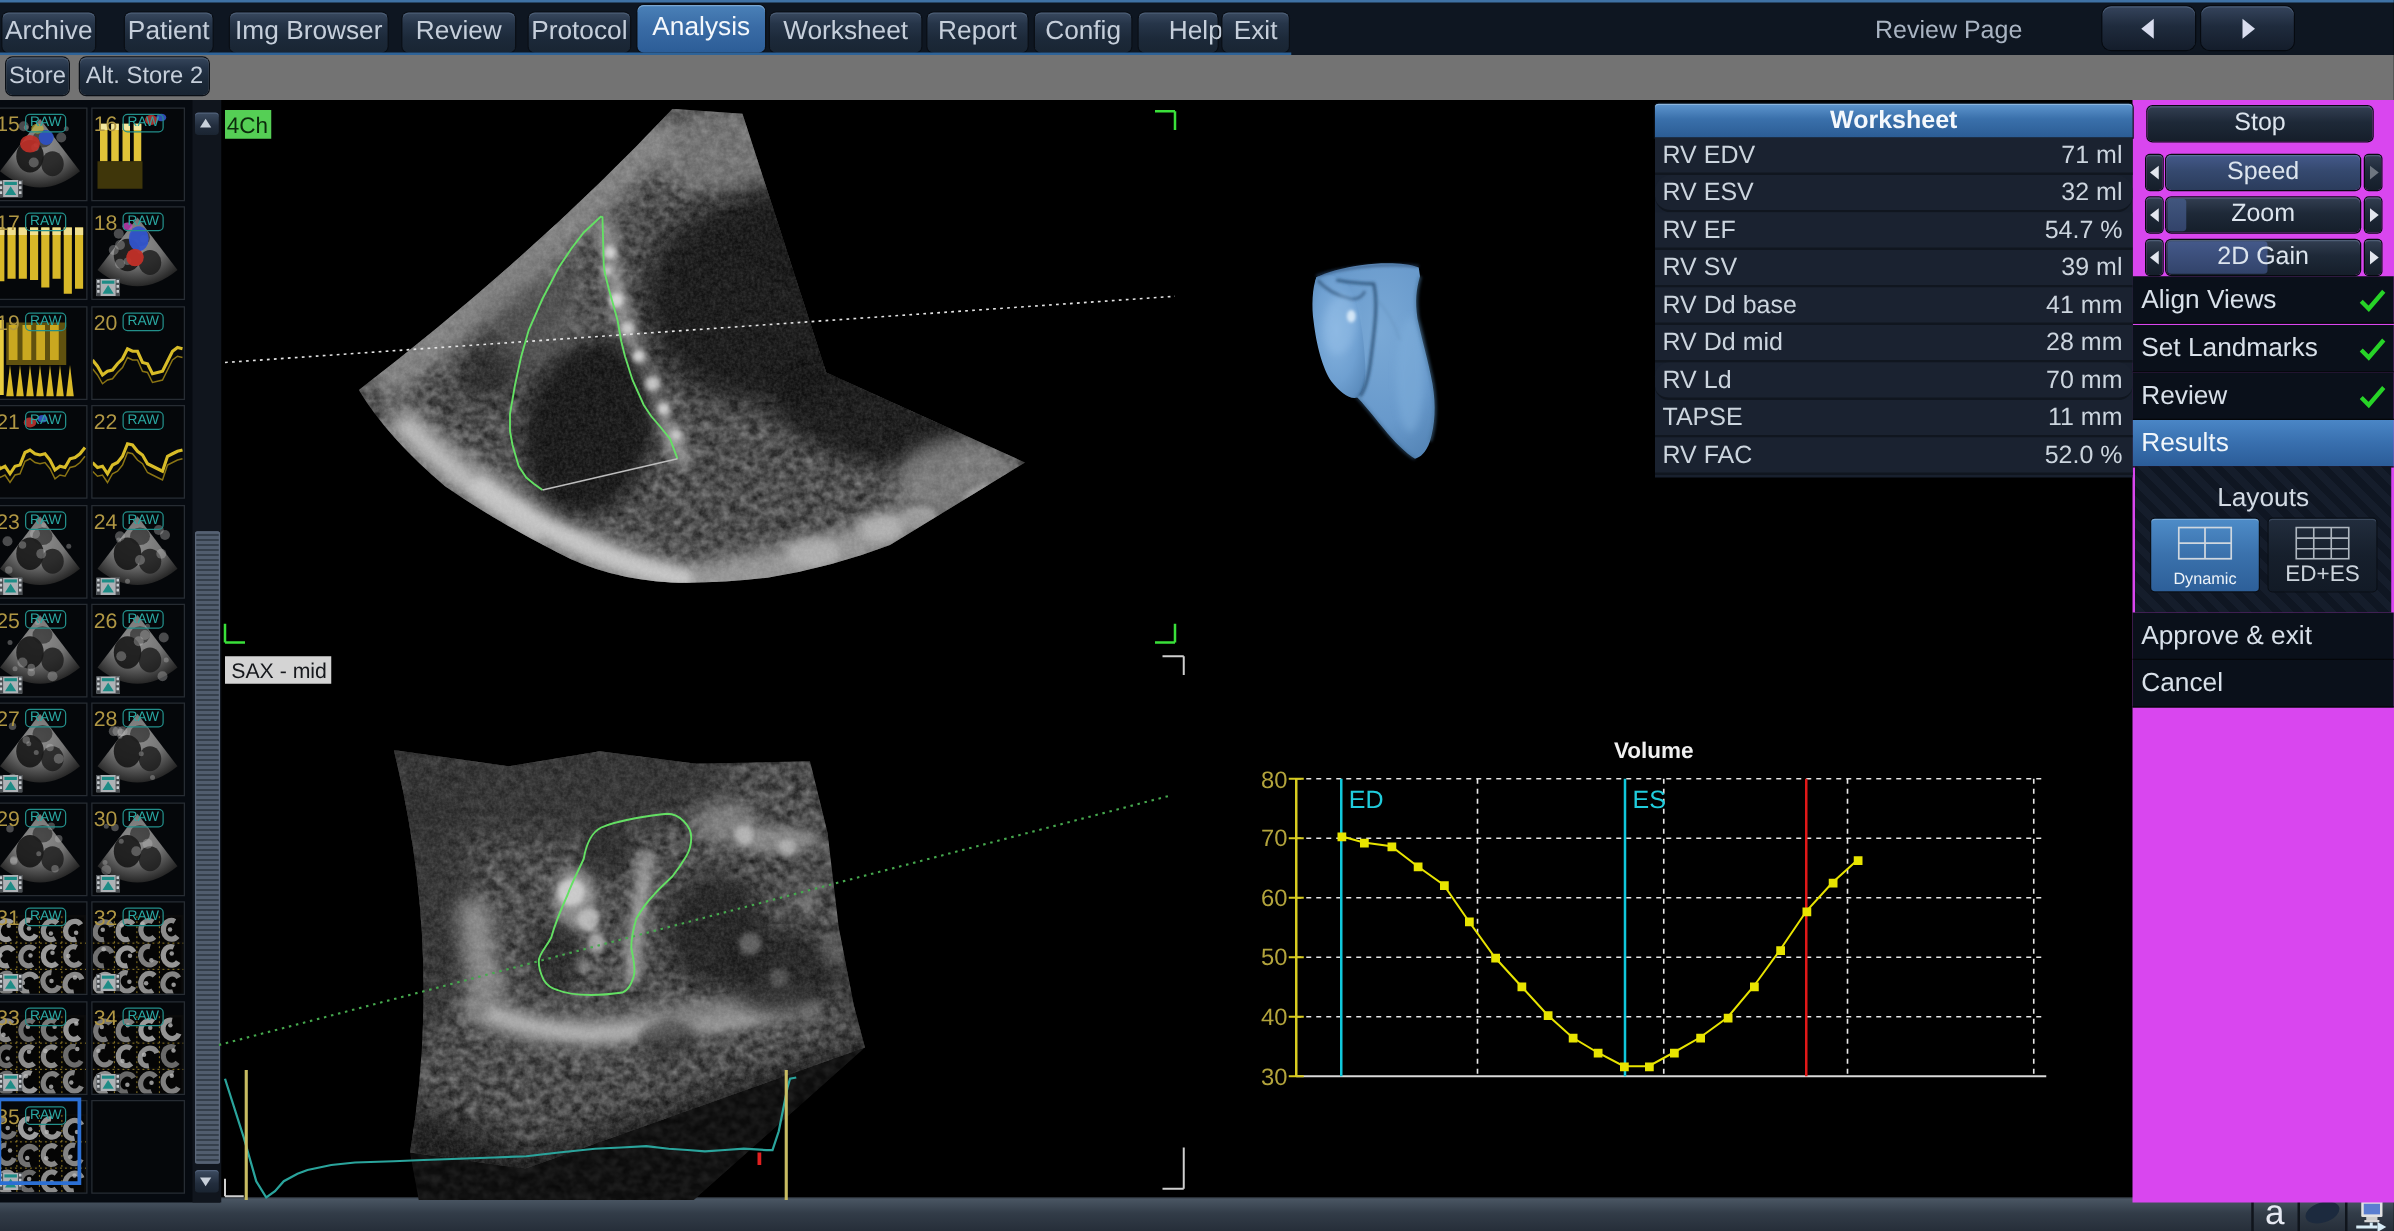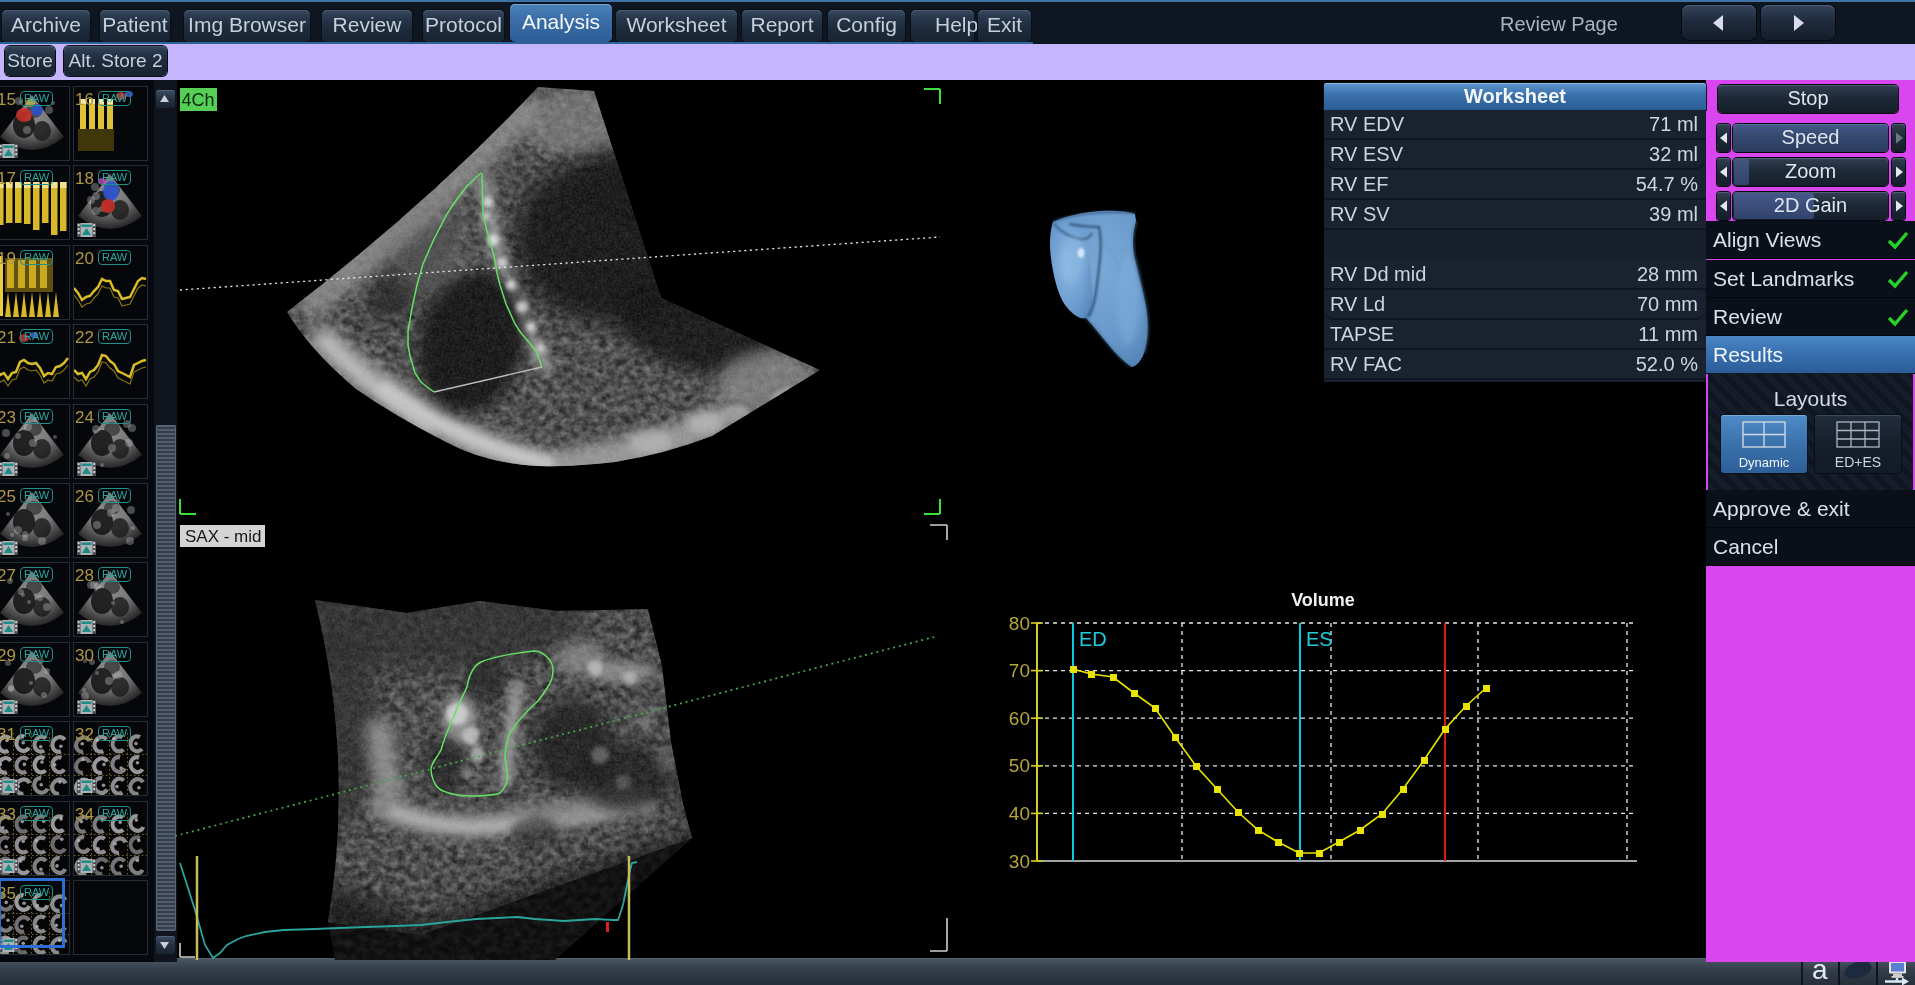--- a/index.html
+++ b/index.html
@@ -15,21 +15,21 @@
     color:#c6cfdb; font-size:21px; text-align:center; line-height:30px; }
   .tab.sel { top:2px; height:38px; line-height:36px;
     background:linear-gradient(180deg,#4a81b8 0%,#3a6ca6 45%,#2c5d97 100%);
     color:#f4f8fc; box-shadow:inset 0 1px 0 #7aa7d2, 0 0 0 1px #0a0f16; }
   #blueline { position:absolute; left:0; top:40px; width:1033px; height:4px; background:#2e6398; }
   #reviewpage { position:absolute; left:1500px; top:11px; color:#a9b4c2; font-size:20px; }
   .navbtn { position:absolute; top:3px; width:74px; height:35px; border-radius:7px;
     background:linear-gradient(180deg,#35445c 0%,#1f2b3d 45%,#141d2b 100%);
     box-shadow:inset 0 1px 0 #4d5f78, 0 0 0 1px #060a10; }
   .navbtn svg { position:absolute; left:50%; top:50%; transform:translate(-50%,-50%); }
-  #storebar { position:absolute; left:0; top:44px; width:1915px; height:36px; background:#c4b5fd; }
+  #storebar { position:absolute; left:0; top:44px; width:1915px; height:36px; background:#737373; }
   .tab2 { position:absolute; top:2px; height:30px; border-radius:5px;
     background:linear-gradient(180deg,#36465c 0%,#243347 28%,#1b2837 66%,#182432 100%);
     box-shadow:inset 0 1px 0 #48596f, 0 0 0 1px #0a0f16;
     color:#c6cfdb; font-size:19px; text-align:center; line-height:29px; }
   
   #statusbar { position:absolute; left:0; top:958px; width:1915px; height:27px;
     background:linear-gradient(180deg,#4a5663 0%,#323c48 45%,#262e39 100%);
     border-top:1px solid #525e6c; }
   .statsep { position:absolute; top:0; width:2px; height:27px; background:#10151c; }
   
@@ -79,21 +79,21 @@
     border-radius:3px 3px 0 0; }
   .wsrow { position:absolute; left:0; width:382px; height:30px; color:#ccd5de; font-size:20px;
     line-height:29px; border-bottom:2px solid #10161f; background:#1a2230; }
   .wsrow .lab { position:absolute; left:6px; }
   .wsrow .val { position:absolute; right:8px; }
 </style>
 </head>
 <body>
 
 <div id="topbar">
-  <div class="tab" style="left:2px;width:88px;">Archive</div>
+  <div class="tab" style="left:2px;width:74px;">Archive</div>
   <div class="tab" style="left:100px;width:70px;">Patient</div>
   <div class="tab" style="left:184px;width:126px;">Img Browser</div>
   <div class="tab" style="left:322px;width:90px;">Review</div>
   <div class="tab" style="left:423px;width:81px;">Protocol</div>
   <div class="tab sel" style="left:510px;width:102px;">Analysis</div>
   <div class="tab" style="left:616px;width:121px;">Worksheet</div>
   <div class="tab" style="left:742px;width:80px;">Report</div>
   <div class="tab" style="left:828px;width:77px;">Config</div>
   <div class="tab" style="left:911px;width:63px;padding-left:24px;">Help</div>
   <div class="tab" style="left:978px;width:53px;">Exit</div>
@@ -867,21 +867,21 @@
       <div style="position:absolute;left:0;bottom:3px;width:86px;text-align:center;color:#eef4f9;font-size:13px;">Dynamic</div>
     </div>
     <div class="laybtn" style="left:107px;background:linear-gradient(180deg,#222d3d 0%,#161f2c 50%,#121a26 100%);box-shadow:inset 0 1px 0 #3c4a5e,0 0 0 1px #0a0f16;">
       <svg width="44" height="27" style="position:absolute;left:21px;top:6px;">
           <rect x="1" y="1" width="42" height="25" fill="none" stroke="#aeb6bf" stroke-width="1.3"></rect>
           <line x1="15" y1="1" x2="15" y2="26" stroke="#aeb6bf" stroke-width="1.3"></line>
           <line x1="29" y1="1" x2="29" y2="26" stroke="#aeb6bf" stroke-width="1.3"></line>
           <line x1="1" y1="9.5" x2="43" y2="9.5" stroke="#aeb6bf" stroke-width="1.3"></line>
           <line x1="1" y1="18" x2="43" y2="18" stroke="#aeb6bf" stroke-width="1.3"></line>
         </svg>
-      <div style="position:absolute;left:0;bottom:3px;width:86px;text-align:center;color:#ccd4dc;font-size:14px;">ED+ES</div>
+      <div style="position:absolute;left:0;bottom:3px;width:86px;text-align:center;color:#ccd4dc;font-size:18px;">ED+ES</div>
     </div>
   </div>
   <div class="menurow" style="top:410px;">Approve &amp; exit</div>
   <div class="menurow" style="top:448px;">Cancel</div>
 </div>
 <div id="worksheet">
 <div id="wshead">Worksheet</div>
 <div class="wsrow" style="top:27px;">
       <span class="lab">RV EDV</span>
       <span class="val">71 ml</span>
@@ -890,20 +890,24 @@
       <span class="lab">RV ESV</span>
       <span class="val">32 ml</span>
     </div>
 <div class="wsrow" style="top:87px;">
       <span class="lab">RV EF</span>
       <span class="val">54.7 %</span>
     </div>
 <div class="wsrow" style="top:117px;">
       <span class="lab">RV SV</span>
       <span class="val">39 ml</span>
+    </div>
+<div class="wsrow" style="top:147px;">
+      <span class="lab">RV Dd base</span>
+      <span class="val">41 mm</span>
     </div>
 <div class="wsrow" style="top:177px;">
       <span class="lab">RV Dd mid</span>
       <span class="val">28 mm</span>
     </div>
 <div class="wsrow" style="top:207px;border-radius:11px;">
       <span class="lab">RV Ld</span>
       <span class="val">70 mm</span>
     </div>
 <div class="wsrow" style="top:237px;">

